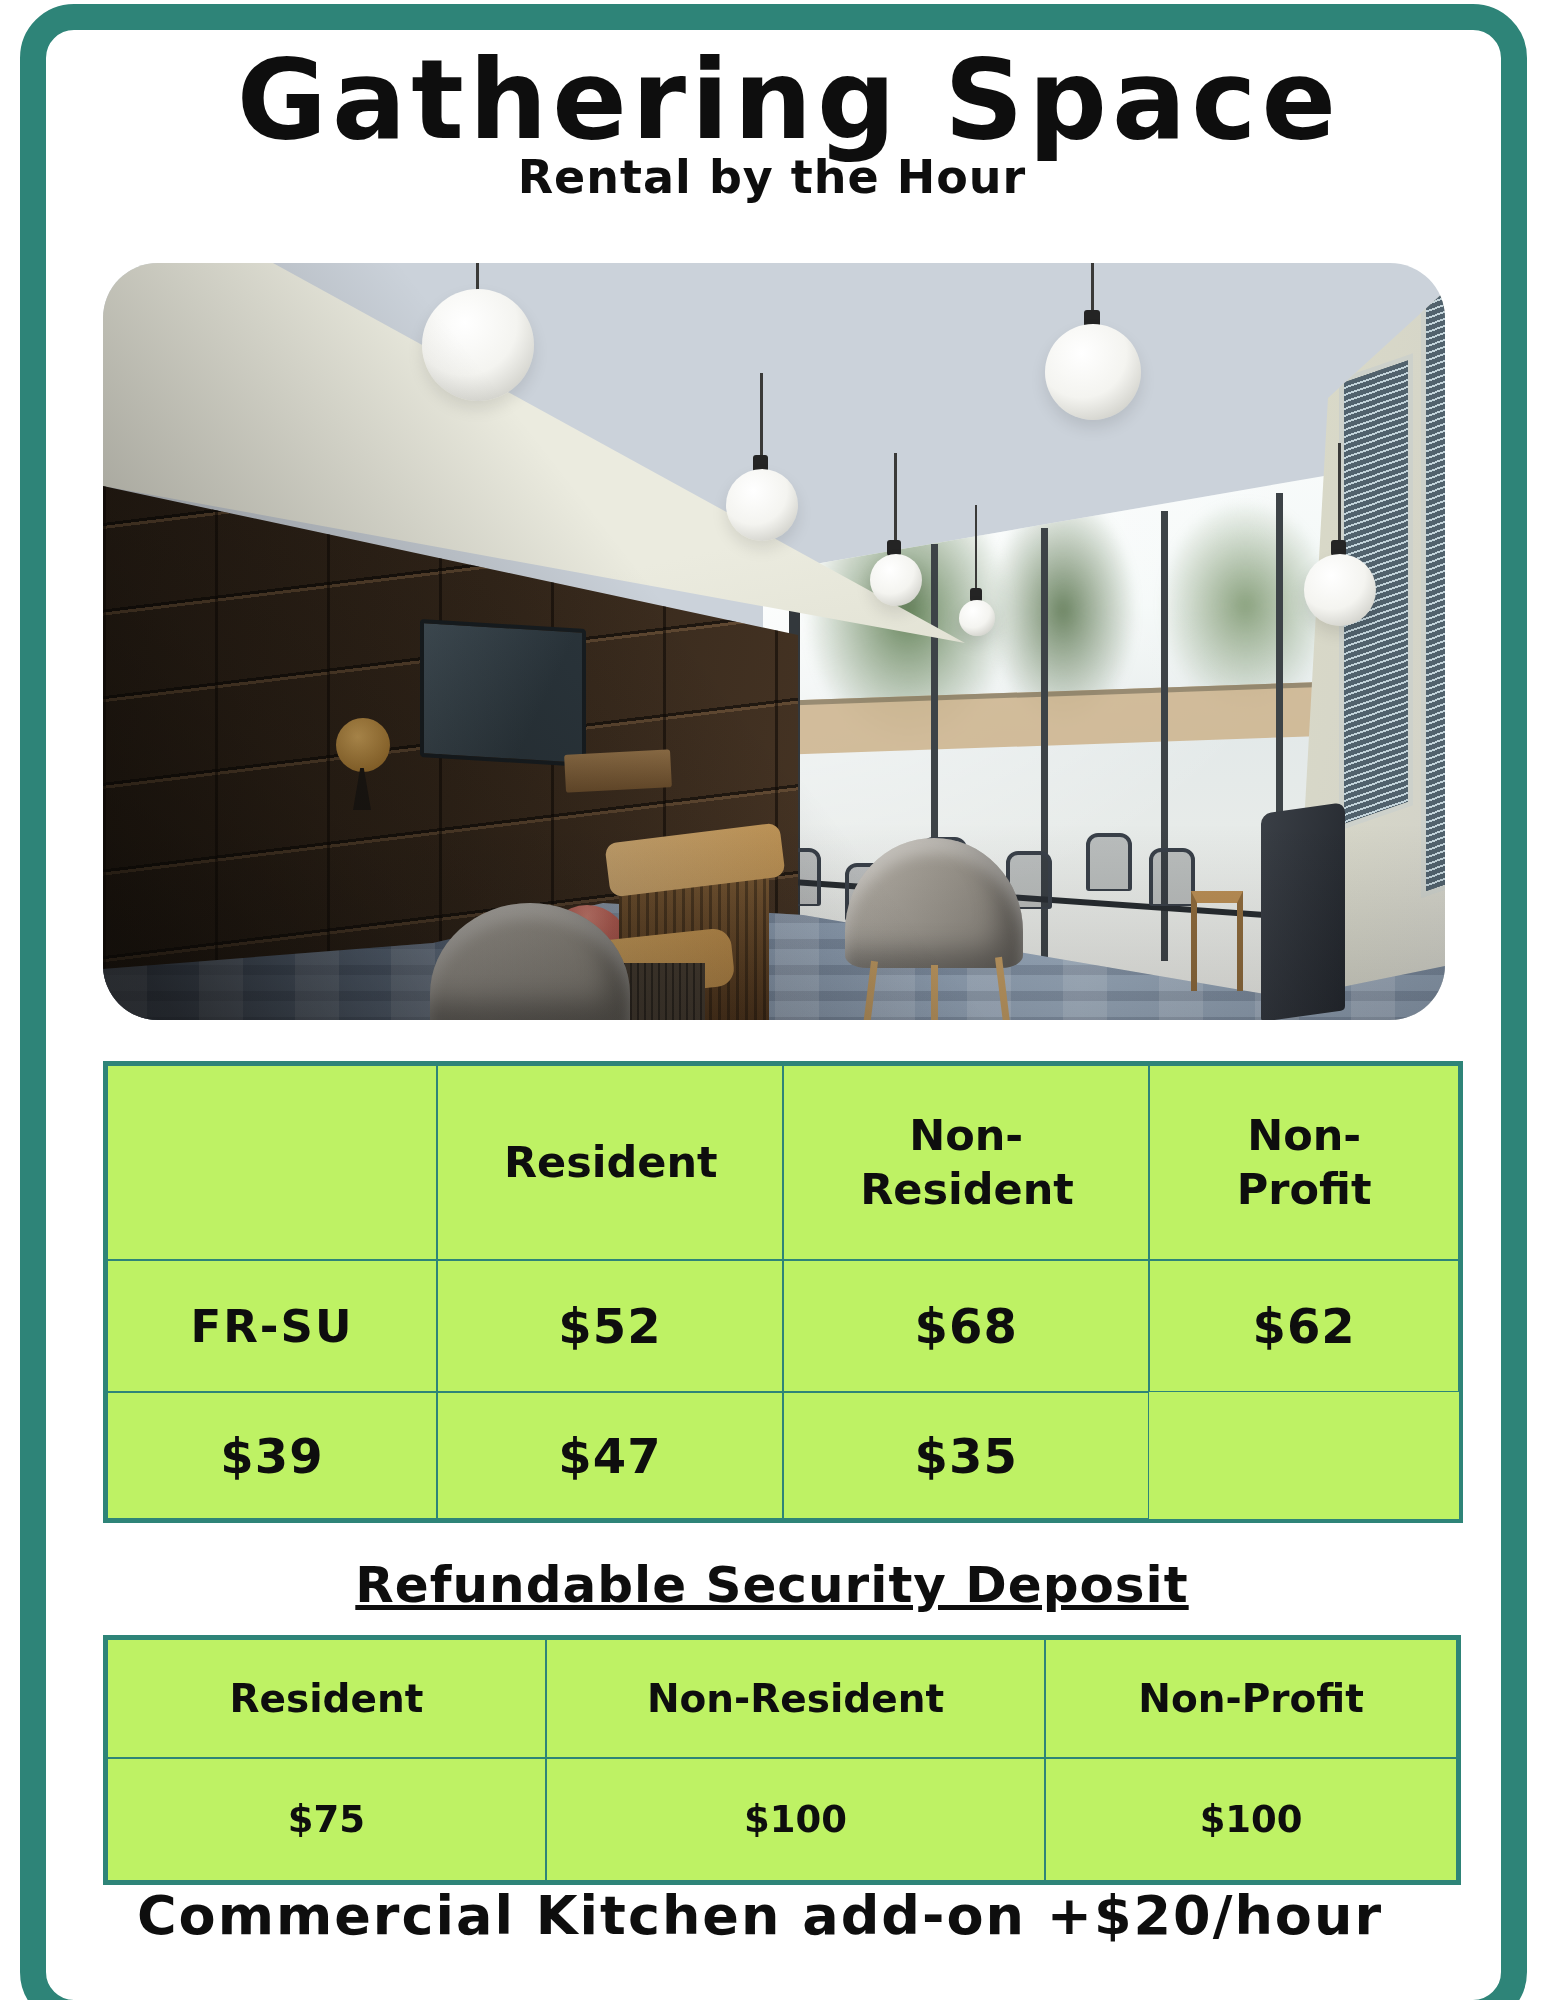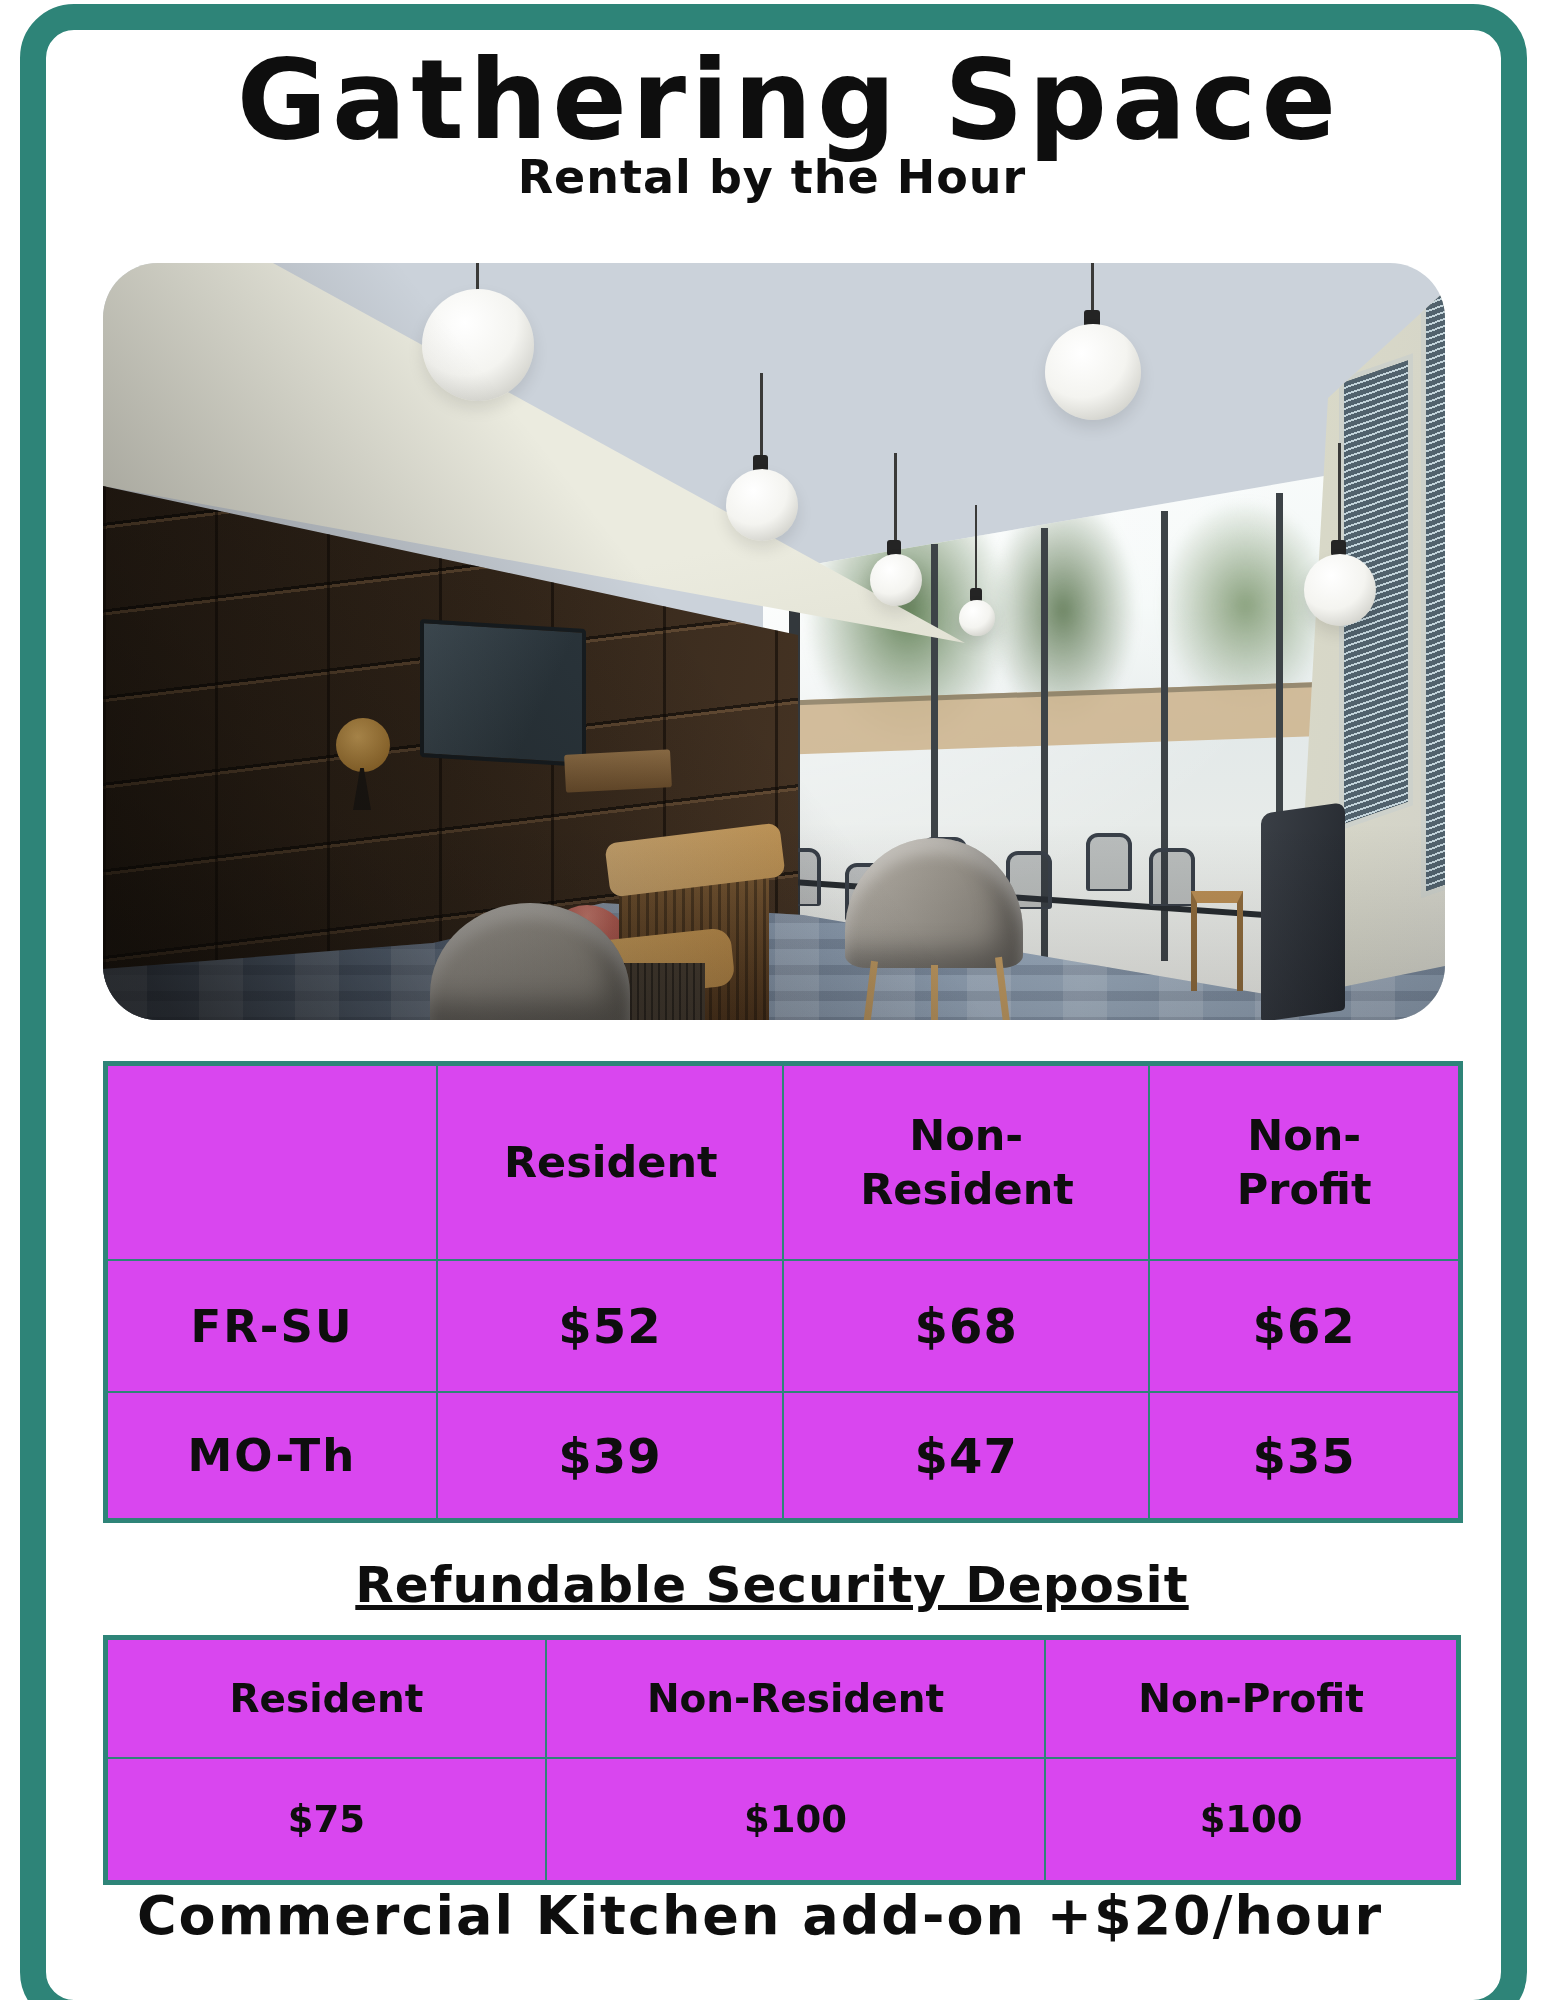--- a/index.html
+++ b/index.html
@@ -128,21 +128,21 @@
     box-shadow:0 8px 16px rgba(0,0,0,0.10); }
   .gA{left:319px;top:26px;width:112px;height:112px;} .gB{left:623px;top:206px;width:72px;height:72px;}
   .gC{left:767px;top:291px;width:52px;height:52px;} .gD{left:942px;top:61px;width:96px;height:96px;}
   .gE{left:1201px;top:291px;width:72px;height:72px;} .gF{left:856px;top:337px;width:36px;height:36px;}
 
   .vignette { inset:0; pointer-events:none;
     background:linear-gradient(52deg, rgba(9,7,4,0.62) 4%, rgba(9,7,4,0.30) 20%, rgba(9,7,4,0) 46%),
                linear-gradient(to top, rgba(12,12,16,0.18), rgba(0,0,0,0) 26%); }
 
   
-  .ptable { position:absolute; display:grid; border:4px solid var(--teal); background:#d946ef; }
+  .ptable { position:absolute; display:grid; border:4px solid var(--teal); background:#bef264; }
   .ptable .c { border:1.5px solid var(--teal); display:flex; align-items:center; justify-content:center;
     text-align:center; font-family:"DejaVu Sans","Liberation Sans",sans-serif; font-weight:bold; color:var(--ink); }
   .tbl1 { left:103px; top:1061px; width:1360px; height:462px;
     grid-template-columns:24.4% 25.6% 27.1% 22.9%; grid-template-rows:195px 132px auto; }
   .tbl1 .hdr { font-size:43px; line-height:1.25; }
   .tbl1 .hdr span { max-width:212px; }
   .tbl1 .lbl { font-size:45px; letter-spacing:2px; }
   .tbl1 .val { font-size:48px; letter-spacing:1px; }
   .tbl2 { left:103px; top:1635px; width:1358px; height:250px;
     grid-template-columns:32.5% 37% 30.5%; grid-template-rows:119px auto; }
@@ -259,23 +259,20 @@
     <div class="c val">
         <span>$52</span>
       </div>
     <div class="c val">
         <span>$68</span>
       </div>
     <div class="c val">
         <span>$62</span>
       </div>
 
-    <div class="c lbl">
-        <span>MO-Th</span>
-      </div>
     <div class="c val">
         <span>$39</span>
       </div>
     <div class="c val">
         <span>$47</span>
       </div>
     <div class="c val">
         <span>$35</span>
       </div>
   </div>

